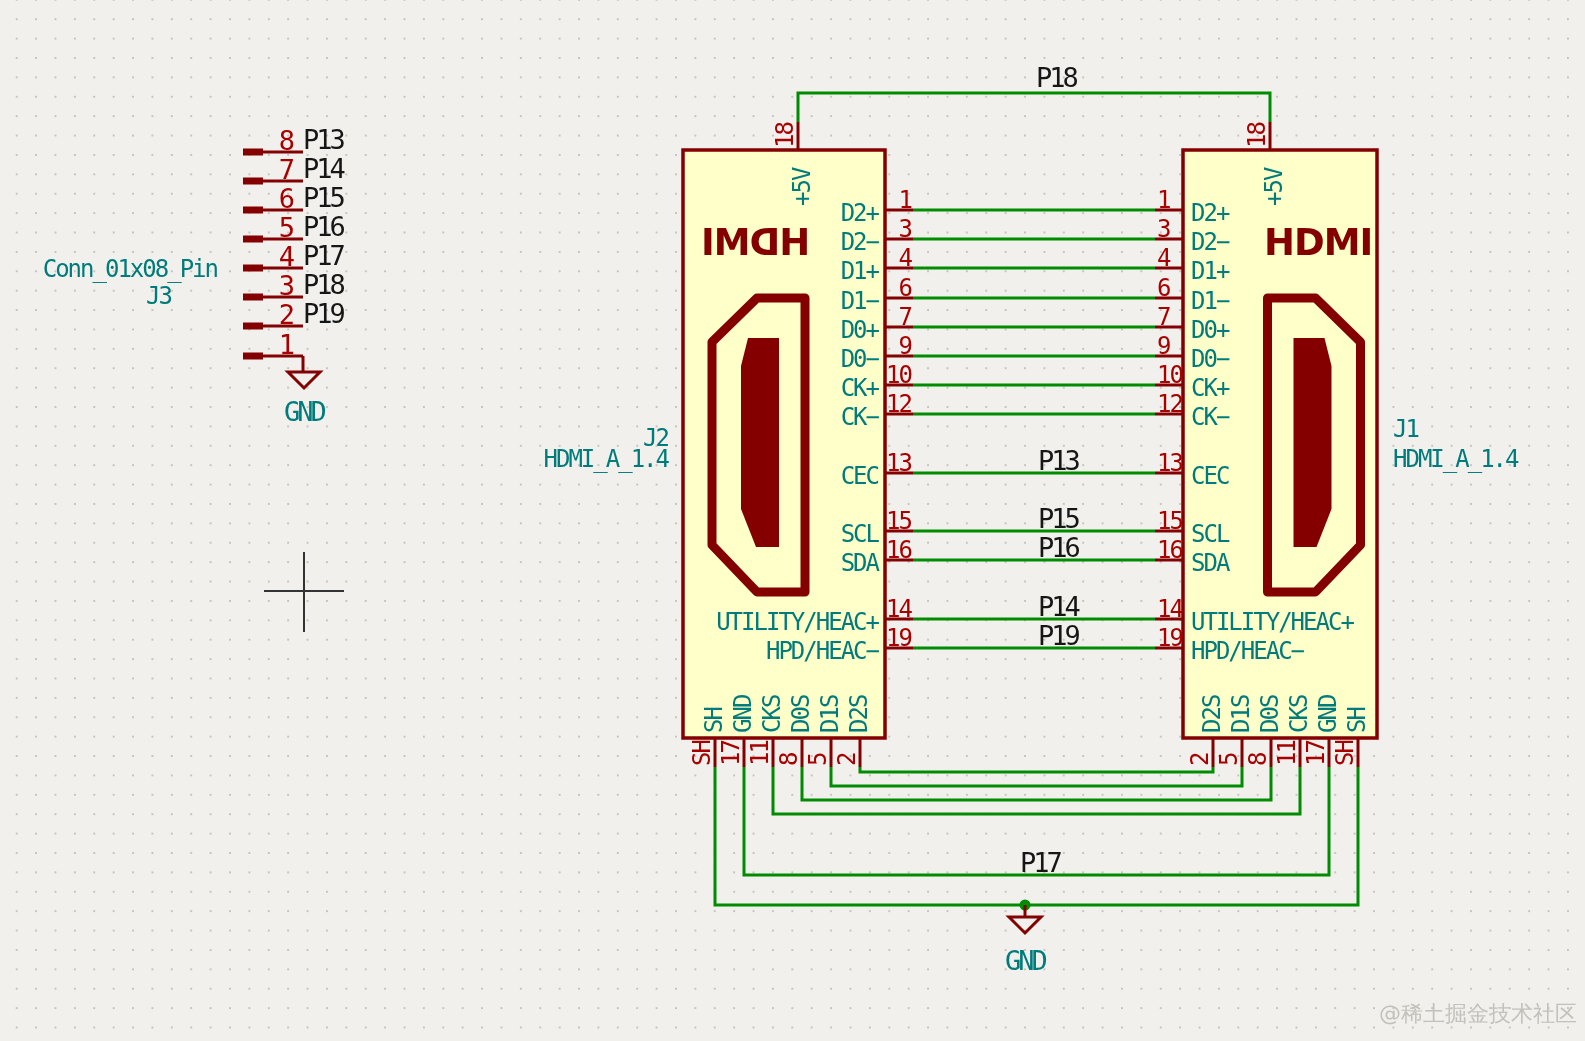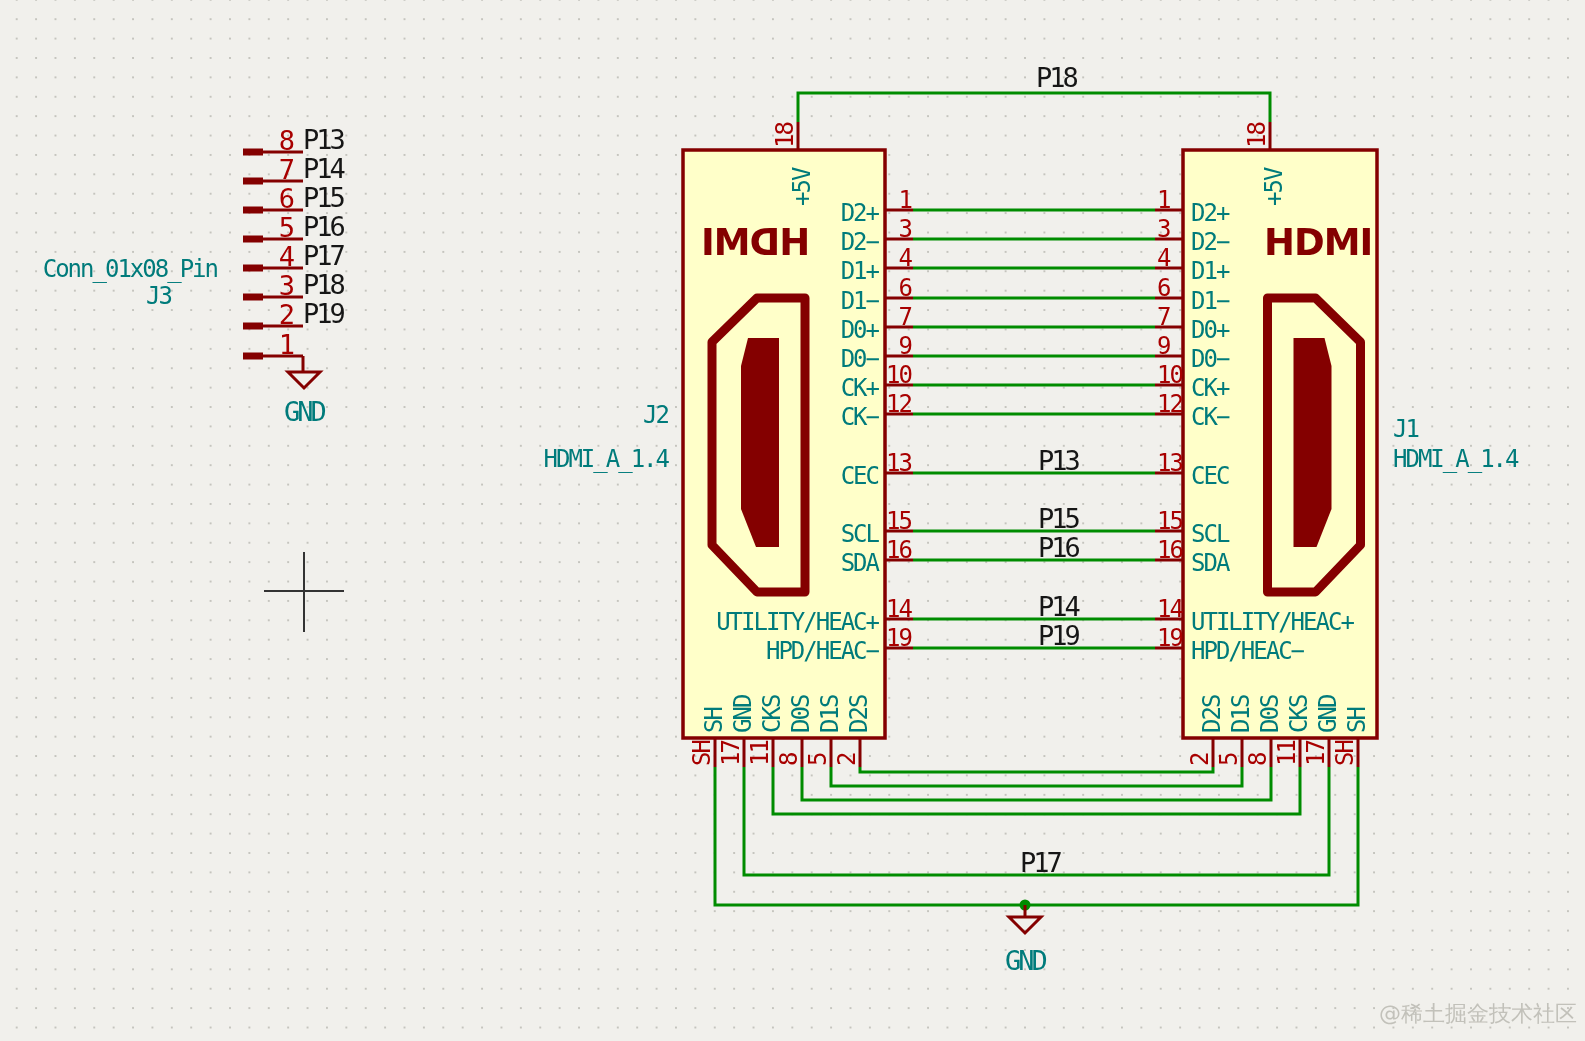--- a/index.html
+++ b/index.html
@@ -96,21 +96,21 @@
   <div class="t b7 red ra" style="right:1293px;top:331px;">1</div>
   <div class="t b7 blk" style="left:303px;top:126px;">P13</div>
   <div class="t b7 blk" style="left:303px;top:155px;">P14</div>
   <div class="t b7 blk" style="left:303px;top:184px;">P15</div>
   <div class="t b7 blk" style="left:303px;top:213px;">P16</div>
   <div class="t b7 blk" style="left:303px;top:242px;">P17</div>
   <div class="t b7 blk" style="left:303px;top:271px;">P18</div>
   <div class="t b7 blk" style="left:303px;top:300px;">P19</div>
   <div class="t b7 teal" style="left:284px;top:398px;">GND</div>
 
-  <div class="t nm ra" style="right:917px;top:403px;">J2</div>
+  <div class="t nm ra" style="right:917px;top:426px;">J2</div>
   <div class="t nm ra" style="right:917px;top:447px;">HDMI_A_1.4</div>
   <div class="logo mirror" style="left:702px;top:224px;">HDMI</div>
   <div class="t pn vert" style="left:773px;top:148px;">18</div>
   <div class="t nm vert" style="left:790px;top:206px;">+5V</div>
 
   <div class="t pn ra" style="right:674px;top:188px;">1</div>
   <div class="t pn ra" style="right:674px;top:217px;">3</div>
   <div class="t pn ra" style="right:674px;top:246px;">4</div>
   <div class="t pn ra" style="right:674px;top:276px;">6</div>
   <div class="t pn ra" style="right:674px;top:305px;">7</div>

